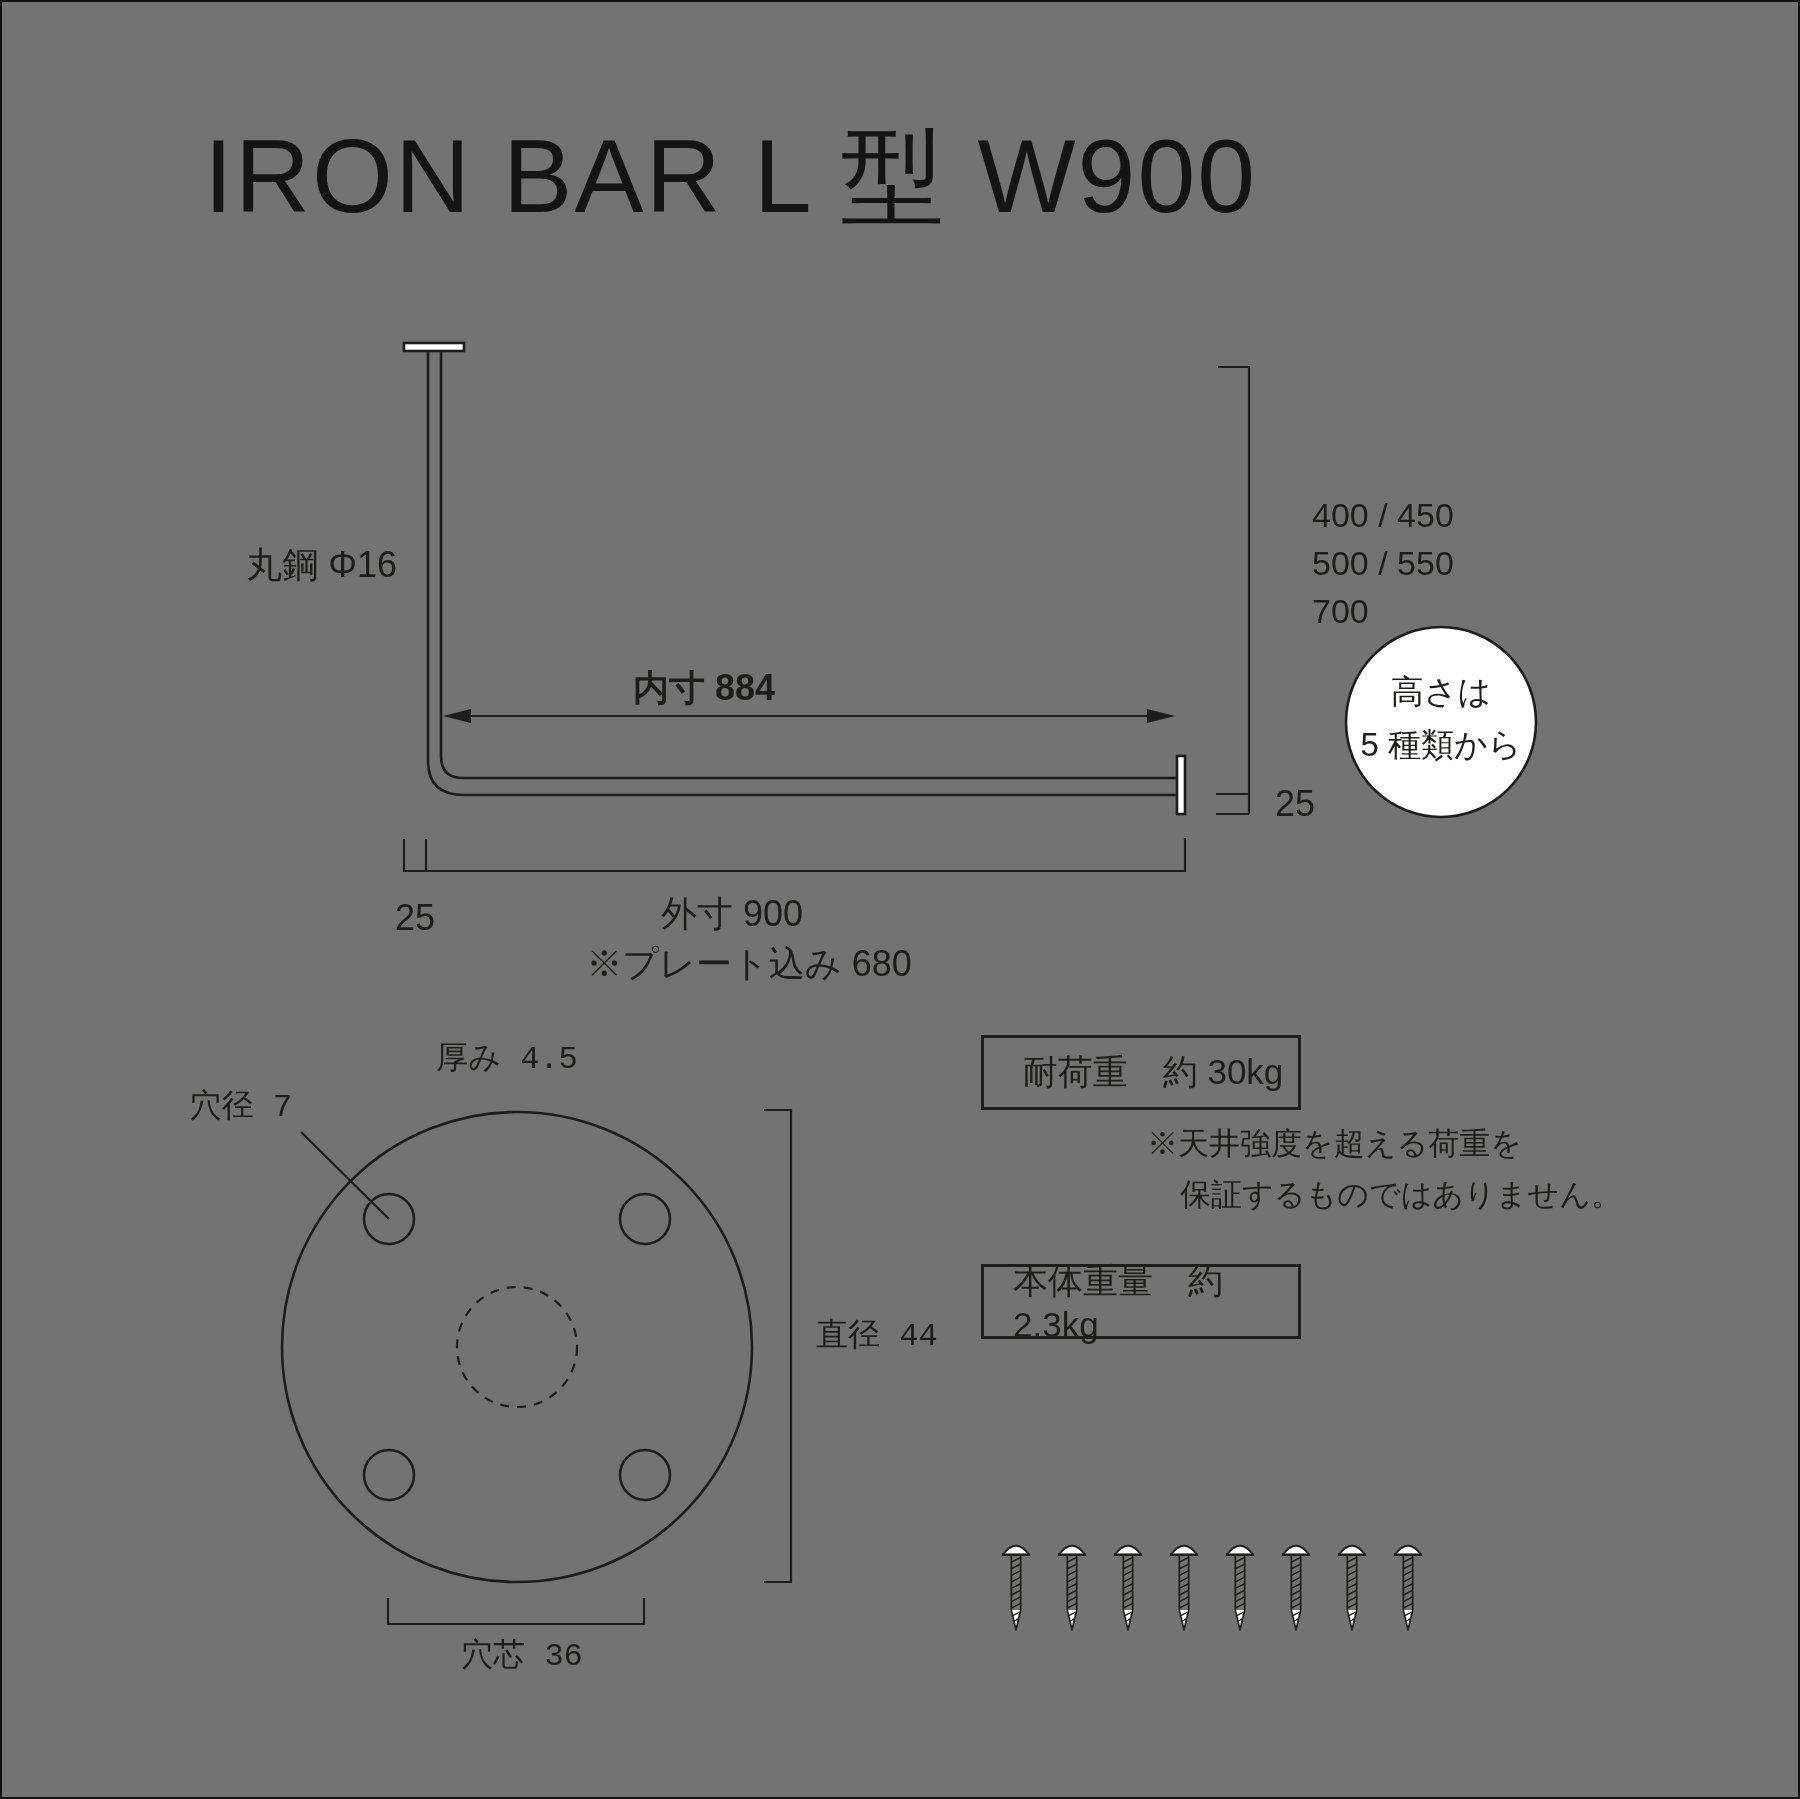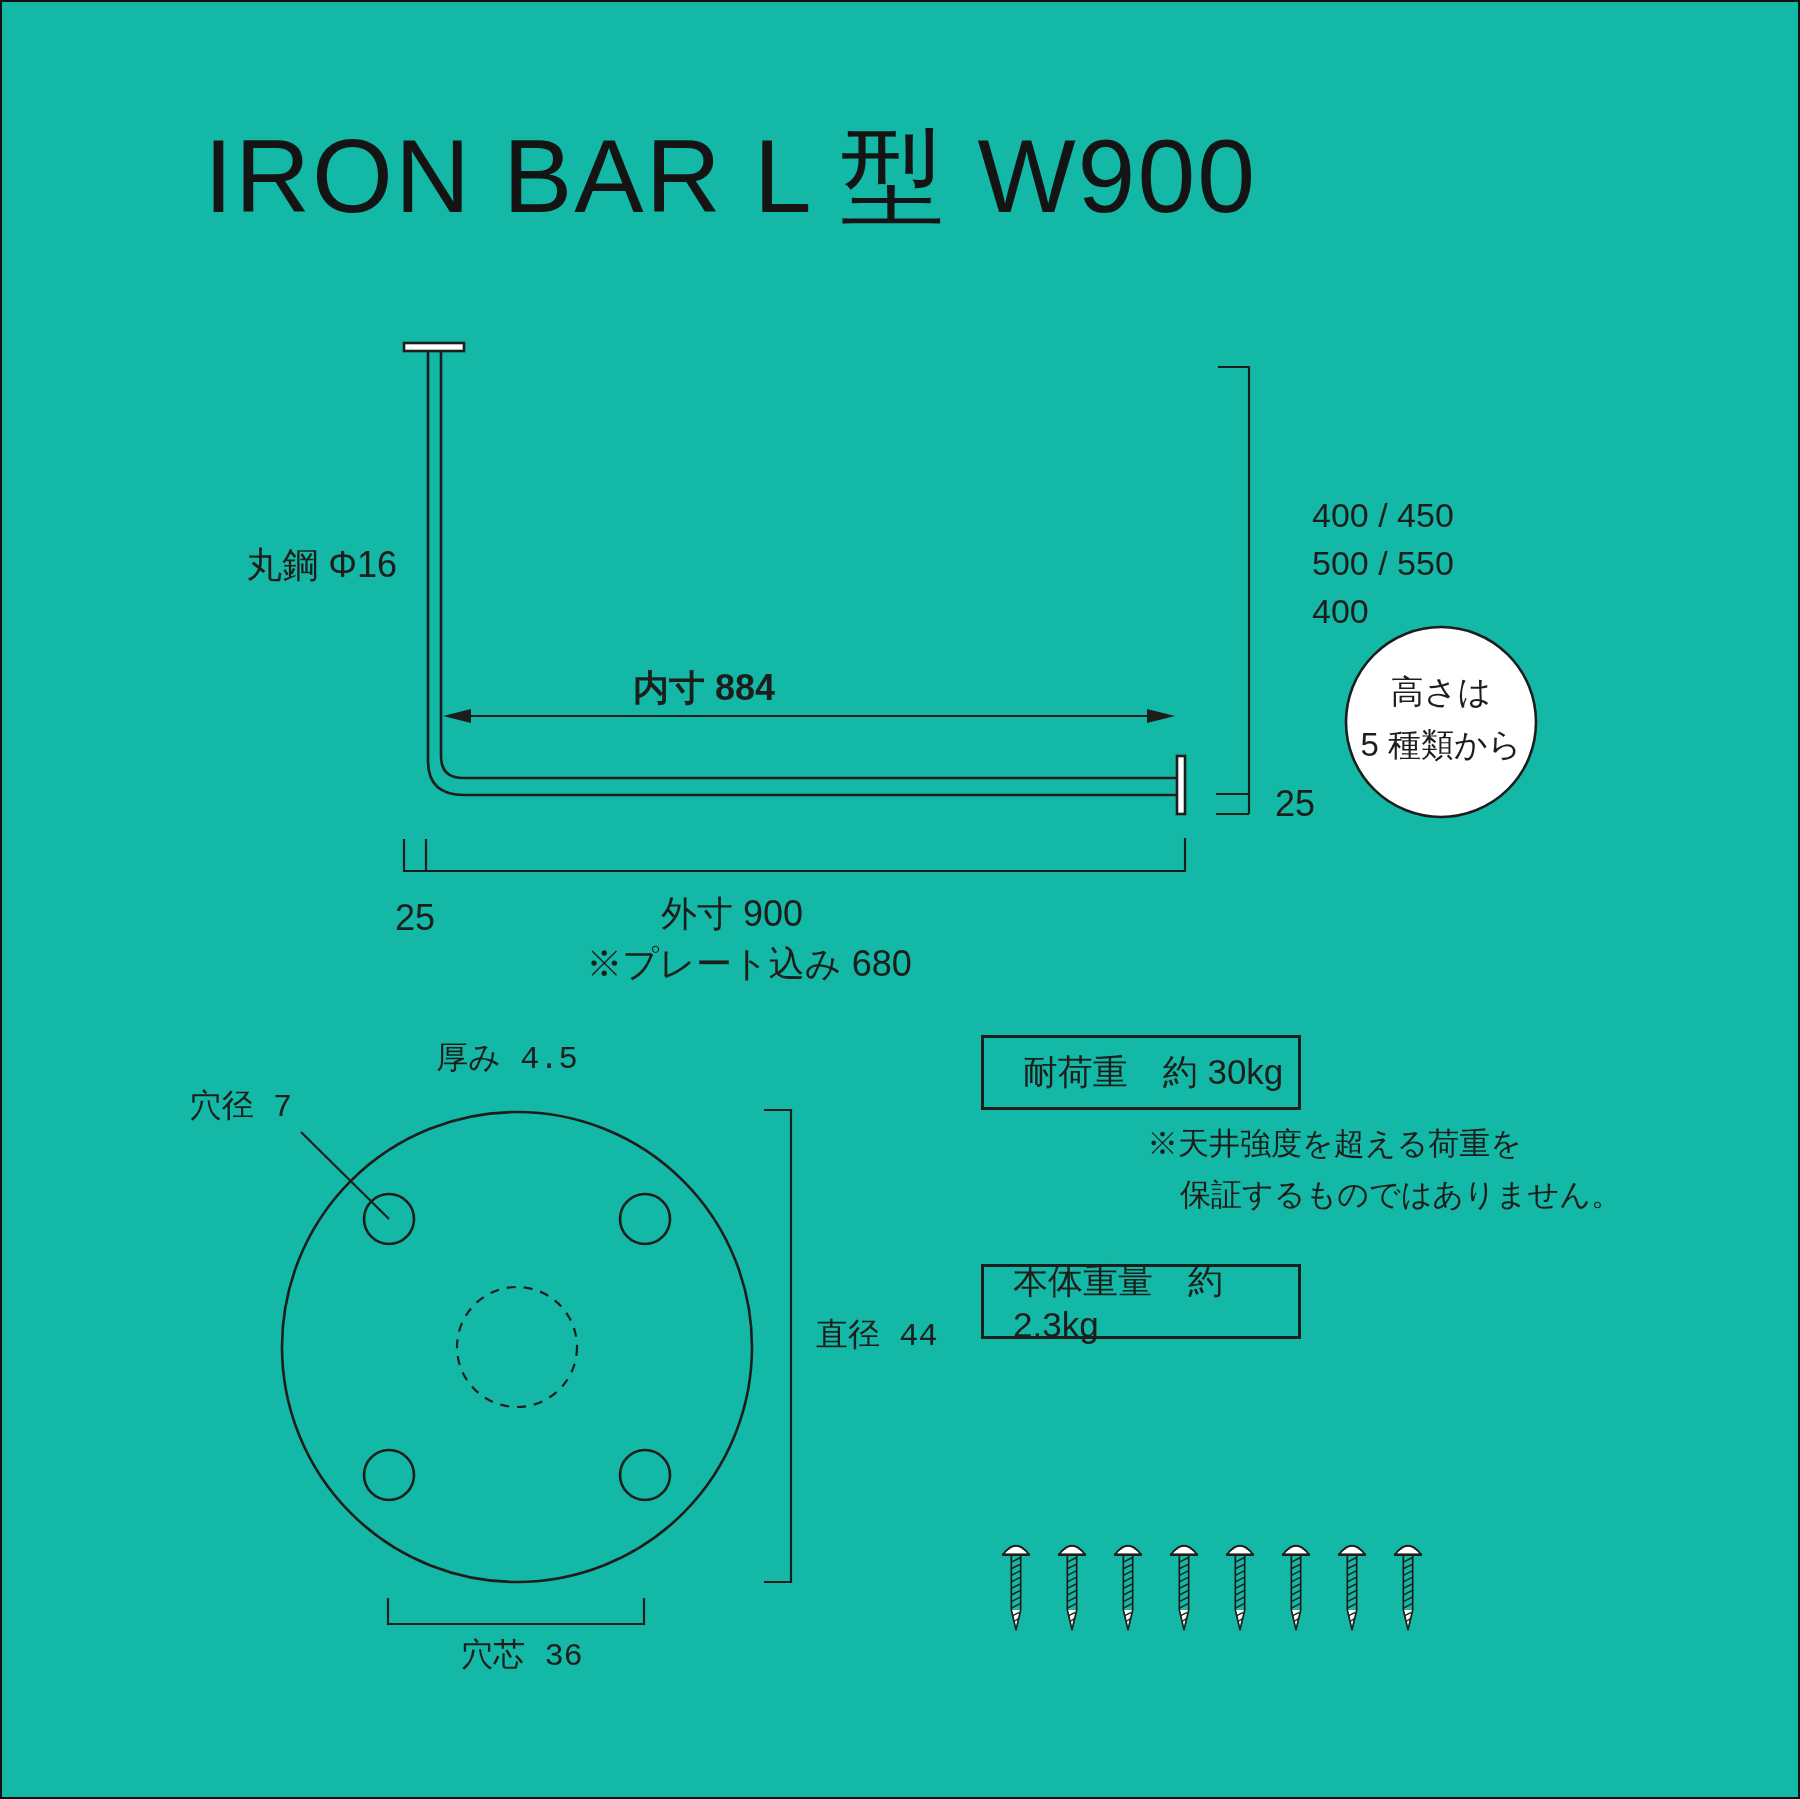--- a/index.html
+++ b/index.html
@@ -1,19 +1,19 @@
 <!DOCTYPE html>
 <html><head>
 <meta charset="utf-8">
 <style>
   html,body{margin:0;padding:0;background:#e8e8e8;}
   #canvas{
     position:relative;
     width:1800px;height:1799px;
-    background:#14b8a6;
+    background:#737373;
     border:2px solid #111;
     box-sizing:border-box;
     overflow:hidden;
     font-family:"Liberation Sans", sans-serif;
     color:#1d1d1b;
   }
   #drawing{position:absolute;left:0;top:0;width:1800px;height:1799px;}
   .label{
     position:absolute;
     white-space:nowrap;
@@ -139,21 +139,21 @@
 
   <div class="label title" style="left:202px;top:122px;">IRON BAR L 型 W900</div>
 
   <div class="label dim rctr" style="left:395px;top:563px;">丸鋼 Φ16</div>
 
   <div class="label dim ctr" style="left:702px;top:686px;font-weight:bold;">内寸 884</div>
 
   <div class="label heights" style="left:1310px;top:489px;">
     <div>400 / 450</div>
     <div>500 / 550</div>
-    <div>400</div>
+    <div>700</div>
   </div>
 
   <div class="label dim vctr" style="left:1273px;top:802px;">25</div>
 
   <div class="label bubble-text ctr" style="left:1439px;top:716px;">
     <div>高さは</div>
     <div>5 種類から</div>
   </div>
 
   <div class="label dim ctr" style="left:413px;top:916px;">25</div>

